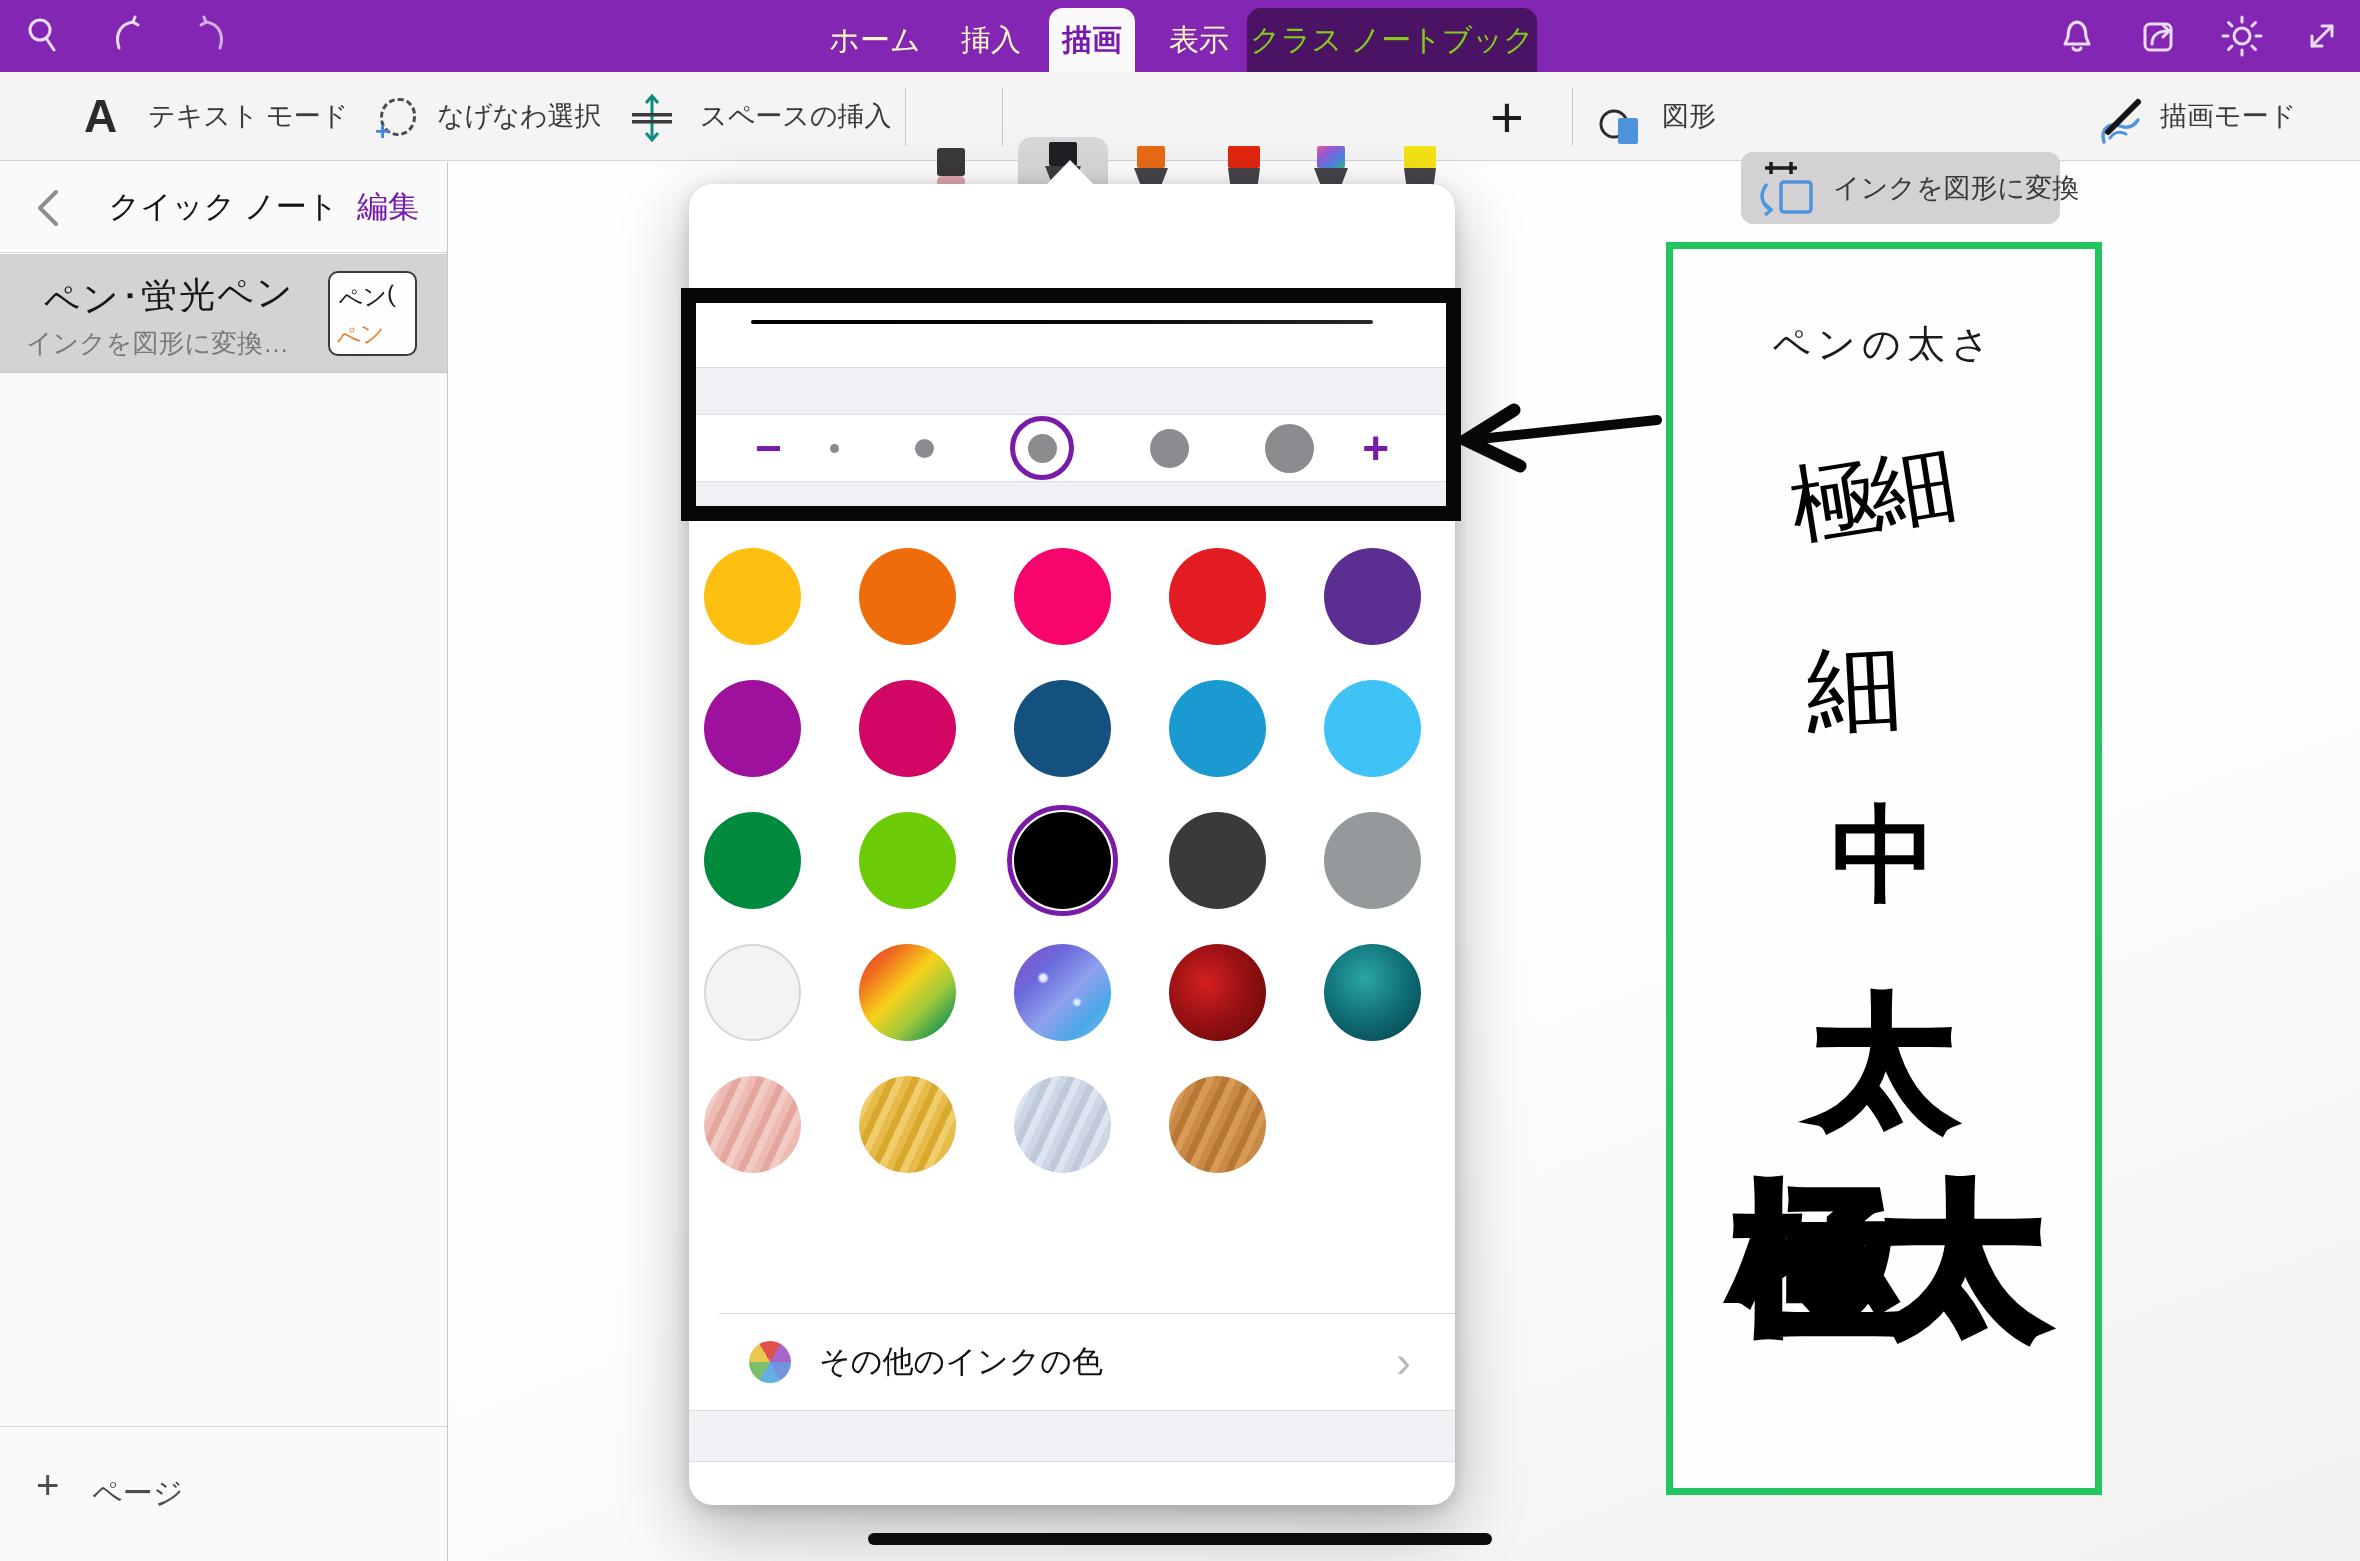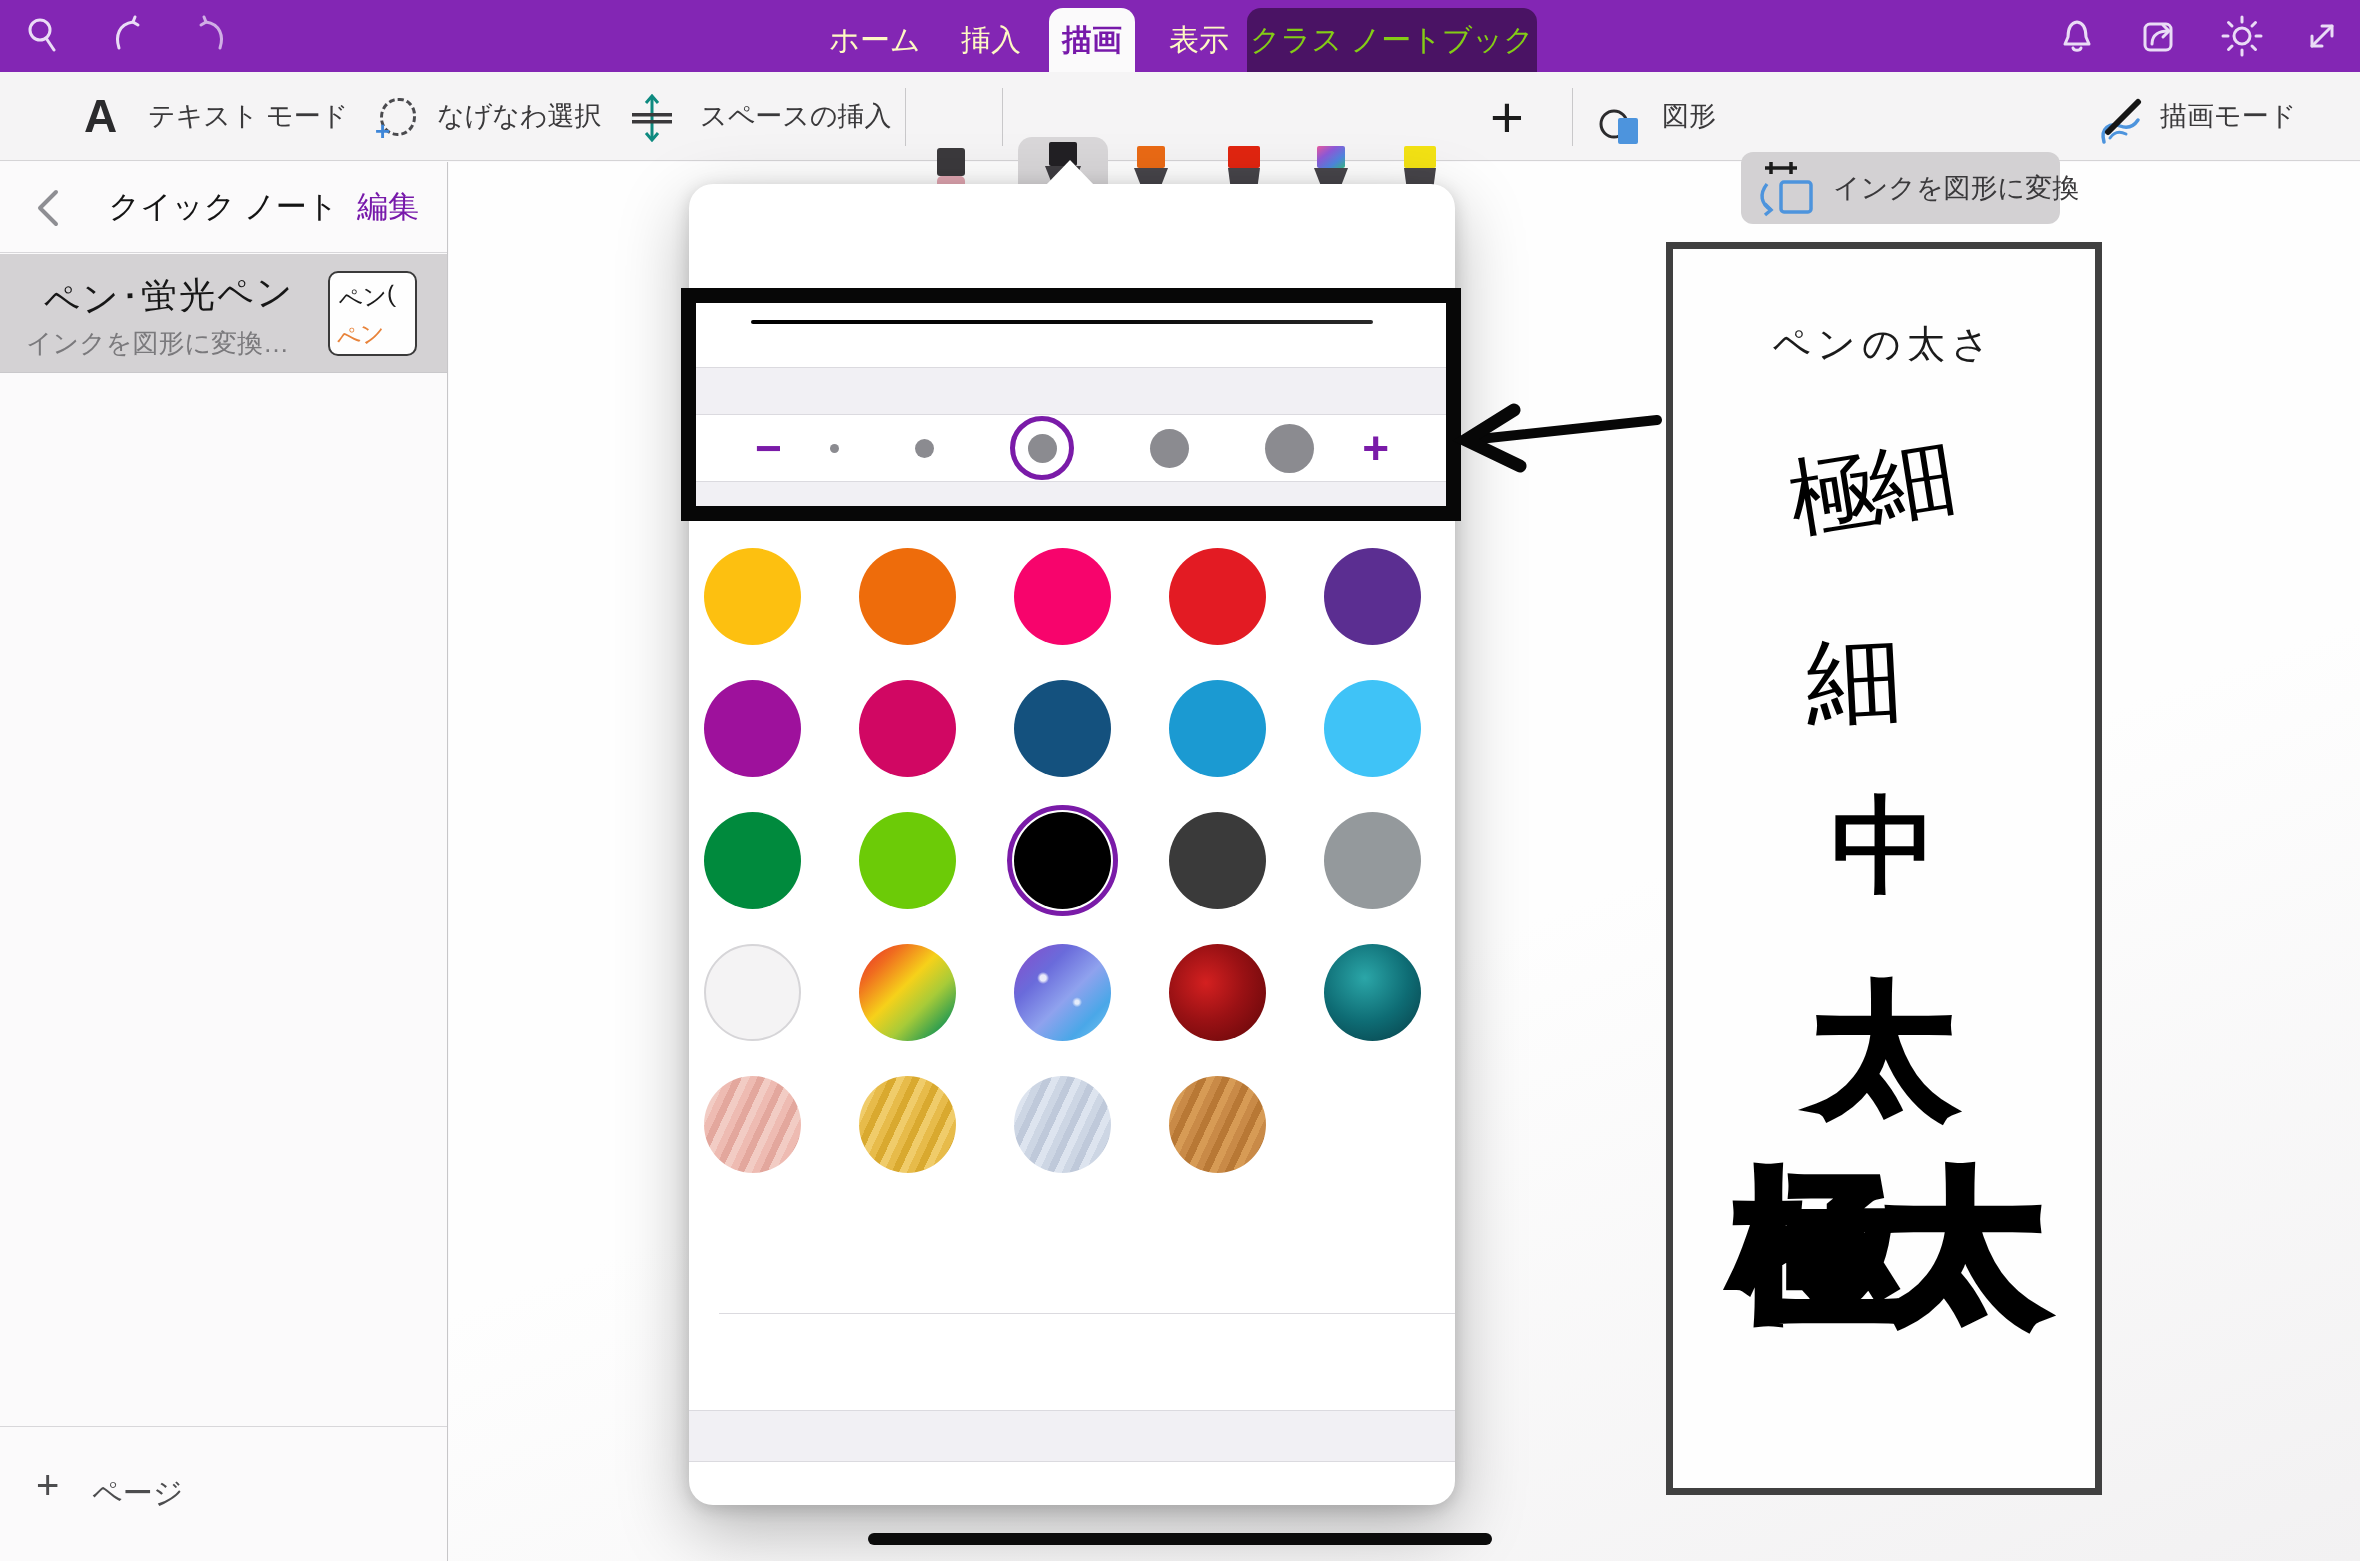--- a/index.html
+++ b/index.html
@@ -45,21 +45,21 @@
   .sb-footer { position:absolute; left:0; bottom:0; width:100%; height:135px; border-top:1px solid #D8D7DA; cursor:pointer; }
   .sb-plus { position:absolute; left:36px; top:36px; font-size:40px; font-weight:300; color:#4D4D4F; }
   .sb-page { position:absolute; left:92px; top:46px; font-size:30px; color:#4D4D4F; }
 
   
   .canvas { position:absolute; left:449px; top:162px; right:0; bottom:0;
             background:linear-gradient(160deg,#FEFEFE 55%,#F2F1F2 100%); }
 
   
   .penbox { position:absolute; left:1666px; top:242px; width:436px; height:1253px; background:#FEFEFE;
-            border:7px solid #404040; z-index:15;font-family:Liberation Mono, monospace; }
+            border:7px solid #22c55e; z-index:15; }
   .penbox-title { position:absolute; left:0; right:0; top:70px; text-align:center; font-size:38px; color:#1b1b1b; letter-spacing:6px; }
   .hw { position:absolute; left:0; right:0; text-align:center; color:#000; white-space:nowrap; line-height:1; }
   .hw1 { top:200px; font-size:86px; transform:rotate(-9deg) translateX(-14px); letter-spacing:-6px; }
   .hw2 { top:390px; font-size:96px; transform:rotate(-3deg) translateX(-30px); }
   .hw3 { top:552px; font-size:106px; -webkit-text-stroke:3px #000; }
   .hw4 { top:742px; font-size:142px; font-weight:700; -webkit-text-stroke:6px #000; }
   .hw5 { top:931px; font-size:158px; font-weight:700; -webkit-text-stroke:12px #000; letter-spacing:-10px; }
 
   
   .popup { position:absolute; left:689px; top:184px; width:766px; height:1321px; background:#FFFFFF;
@@ -319,20 +319,25 @@
           <div class="swatch" style="background: radial-gradient(circle at 42% 35%, rgb(43, 166, 168) 0%, rgb(14, 108, 116) 52%, rgb(7, 59, 68) 100%);"></div>
         </div>
         <div class="grid-row">
           <div class="swatch" style="background: repeating-linear-gradient(115deg, rgb(238, 187, 178) 0px, rgb(238, 187, 178) 7px, rgb(227, 167, 157) 7px, rgb(227, 167, 157) 14px, rgb(242, 204, 196) 14px, rgb(242, 204, 196) 21px);"></div>
           <div class="swatch" style="background: repeating-linear-gradient(115deg, rgb(231, 187, 74) 0px, rgb(231, 187, 74) 7px, rgb(217, 169, 47) 7px, rgb(217, 169, 47) 14px, rgb(240, 204, 106) 14px, rgb(240, 204, 106) 21px);"></div>
           <div class="swatch" style="background: repeating-linear-gradient(115deg, rgb(205, 214, 228) 0px, rgb(205, 214, 228) 7px, rgb(191, 201, 218) 7px, rgb(191, 201, 218) 14px, rgb(221, 228, 239) 14px, rgb(221, 228, 239) 21px);"></div>
           <div class="swatch" style="background: repeating-linear-gradient(115deg, rgb(201, 138, 71) 0px, rgb(201, 138, 71) 7px, rgb(184, 120, 53) 7px, rgb(184, 120, 53) 14px, rgb(215, 155, 85) 14px, rgb(215, 155, 85) 21px);"></div>
         </div>
       </div>
     <div class="p-divider"></div>
+    <div class="more-row">
+      <span class="wheel"></span>
+      <span class="more-label">その他のインクの色</span>
+      <span class="more-chevron">›</span>
+    </div>
     <div class="band b3"></div>
   </div>
 
   <div class="ann-rect"></div>
   <svg class="ann-arrow" width="210" height="100" viewBox="0 0 210 100">
     <path d="M205 28 L18 48" stroke="#070707" stroke-width="10" stroke-linecap="round" fill="none"></path>
     <path d="M62 18 L14 48 L68 74" stroke="#070707" stroke-width="13" stroke-linecap="round" fill="none"></path>
   </svg>
 
   <div class="home-indicator"></div>

